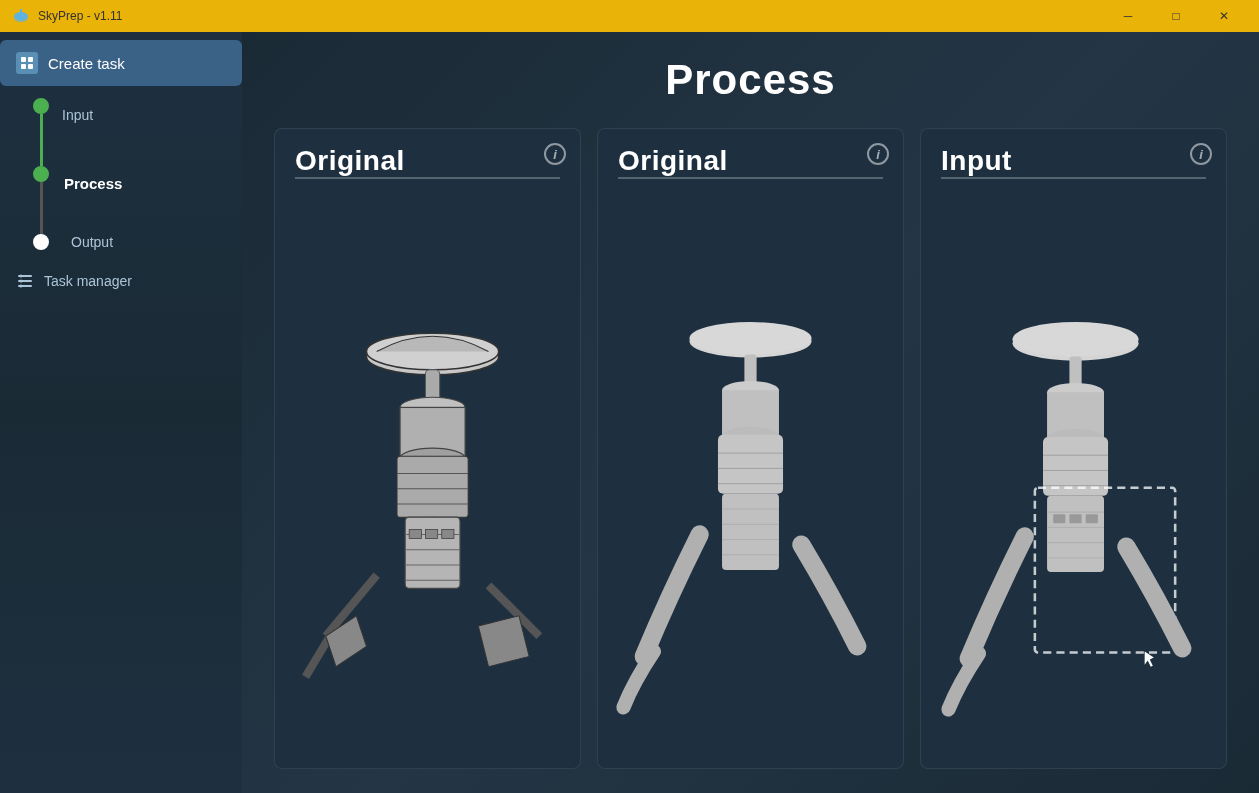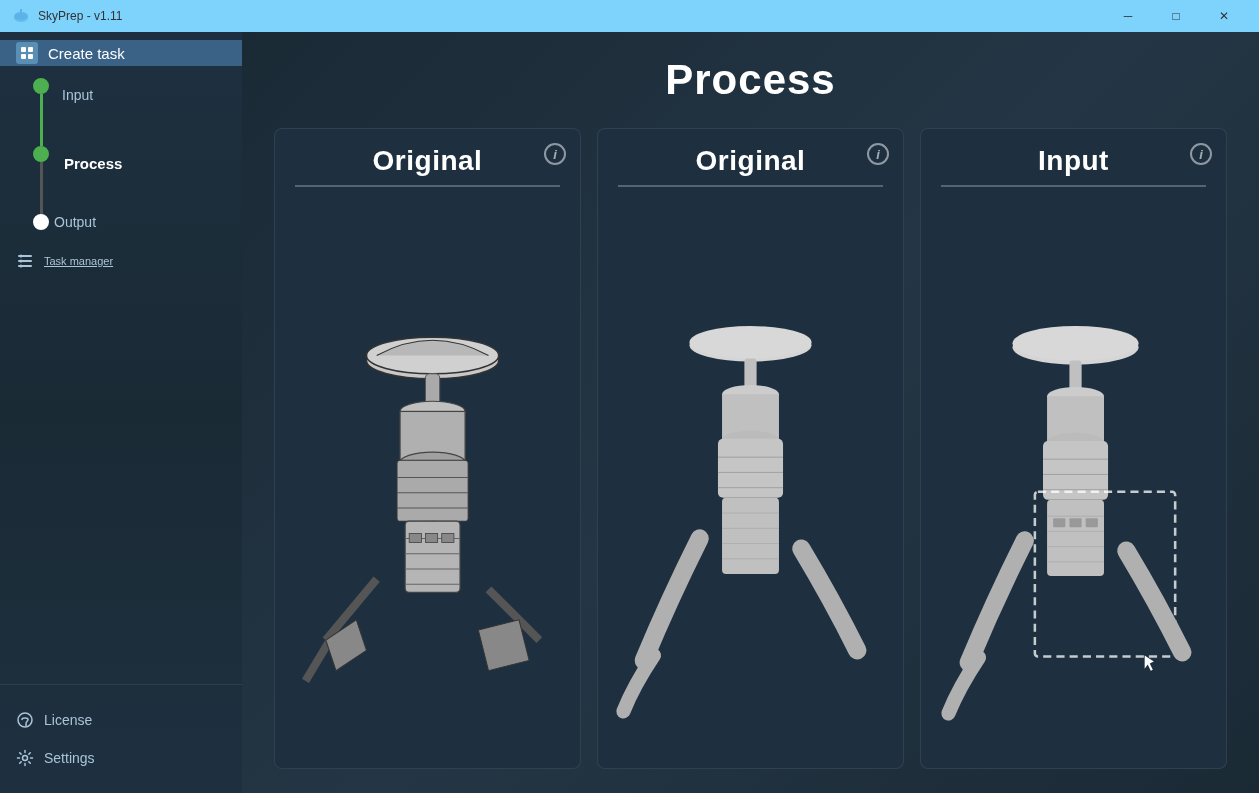--- a/index.html
+++ b/index.html
@@ -9,21 +9,21 @@
       background: #1a2a35;
       font-family: 'Segoe UI', Arial, sans-serif;
       overflow: hidden;
       display: flex;
       flex-direction: column;
     }
 
     
     .titlebar {
       height: 32px;
-      background: #7dd3fc;
+      background: #eab308;
       display: flex;
       align-items: center;
       padding: 0 12px;
       justify-content: space-between;
       flex-shrink: 0;
     }
     .titlebar-left {
       display: flex;
       align-items: center;
       gap: 8px;
@@ -66,26 +66,27 @@
 
     .sidebar-nav {
       flex: 1;
       padding-top: 8px;
     }
 
     .sidebar-item-create {
       display: flex;
       align-items: center;
       gap: 10px;
-      padding: 2px 16px;
+      padding: 12px 16px;
       background: #3a6186;
       color: white;
       cursor: pointer;
       font-size: 15px;
       font-weight: 500;
+      border-radius: 6px;
     }
 
     .create-icon {
       width: 22px;
       height: 22px;
       background: #5a8fb5;
       border-radius: 3px;
       display: flex;
       align-items: center;
       justify-content: center;
@@ -109,22 +110,21 @@
     .line-green { background: #4caf50; }
     .line-dark { background: #555; }
 
     .task-manager-item {
       display: flex;
       align-items: center;
       gap: 10px;
       padding: 10px 16px;
       color: #aac4d8;
       cursor: pointer;
-      font-size: 11px;
-      text-decoration: underline;
+      font-size: 14px;
     }
 
     .sidebar-bottom {
       padding: 16px 0;
       border-top: 1px solid rgba(255,255,255,0.08);
     }
 
     .bottom-item {
       display: flex;
       align-items: center;
@@ -167,22 +167,22 @@
       border-radius: 8px;
       overflow: hidden;
       display: flex;
       flex-direction: column;
       position: relative;
       cursor: pointer;
       border: 1px solid rgba(255,255,255,0.08);
     }
 
     .card-header {
-      padding: 16px 20px 8px;
-      text-align: center;
+      padding: 16px 20px 0;
+      text-align: left;
       position: relative;
     }
 
     .card-title {
       font-size: 28px;
       font-weight: 700;
       color: white;
       letter-spacing: 0.5px;
     }
 
@@ -263,21 +263,21 @@
         </div>
 
         <div style="display: flex; align-items: center; gap: 14px; margin-bottom: 0;">
           <div style="display: flex; flex-direction: column; align-items: center; width: 18px;">
             <div class="dot dot-green"></div>
             <div class="line-seg line-dark" style="height: 52px;"></div>
           </div>
           <span style="font-size: 15px; color: white; font-weight: 700; margin-top: -34px;">Process</span>
         </div>
 
-        <div style="display: flex; align-items: center; gap: 4px;">
+        <div style="display: flex; align-items: center; gap: 21px;">
           <div style="display: flex; flex-direction: column; align-items: center; width: 18px;">
             <div class="dot dot-white"></div>
           </div>
           <span style="font-size: 14px; color: #aac4d8;">Output</span>
         </div>
 
       </div>
 
       <div class="task-manager-item">
         <svg width="18" height="18" viewBox="0 0 18 18">
@@ -286,37 +286,20 @@
           <rect x="2" y="13" width="14" height="2" rx="1" fill="#aac4d8"></rect>
           <circle cx="5" cy="4" r="1.5" fill="#aac4d8"></circle>
           <circle cx="5" cy="9" r="1.5" fill="#aac4d8"></circle>
           <circle cx="5" cy="14" r="1.5" fill="#aac4d8"></circle>
         </svg>
         <span>Task manager</span>
       </div>
 
     </div>
 
-    <div class="sidebar-bottom">
-      <div class="bottom-item">
-        <svg width="18" height="18" viewBox="0 0 18 18">
-          <circle cx="9" cy="9" r="7" fill="none" stroke="#aac4d8" stroke-width="1.5"></circle>
-          <path d="M6 8.5 C6 6.5 12 6.5 12 8.5 C12 10 10 10.5 10 12.5" fill="none" stroke="#aac4d8" stroke-width="1.5" stroke-linecap="round"></path>
-          <circle cx="10" cy="14" r="1" fill="#aac4d8"></circle>
-        </svg>
-        <span>License</span>
-      </div>
-      <div class="bottom-item">
-        <svg width="18" height="18" viewBox="0 0 18 18">
-          <circle cx="9" cy="9" r="2.5" fill="none" stroke="#aac4d8" stroke-width="1.5"></circle>
-          <path d="M9 1.5 L9 3.5 M9 14.5 L9 16.5 M1.5 9 L3.5 9 M14.5 9 L16.5 9 M3.7 3.7 L5.1 5.1 M12.9 12.9 L14.3 14.3 M14.3 3.7 L12.9 5.1 M5.1 12.9 L3.7 14.3" stroke="#aac4d8" stroke-width="1.5" stroke-linecap="round"></path>
-        </svg>
-        <span>Settings</span>
-      </div>
-    </div>
   </div>
 
   <div class="main-content">
     <h1 class="page-title">Process</h1>
 
     <div class="cards-row">
 
       <div class="process-card">
         <div class="card-header">
           <span class="card-title">Original</span>

